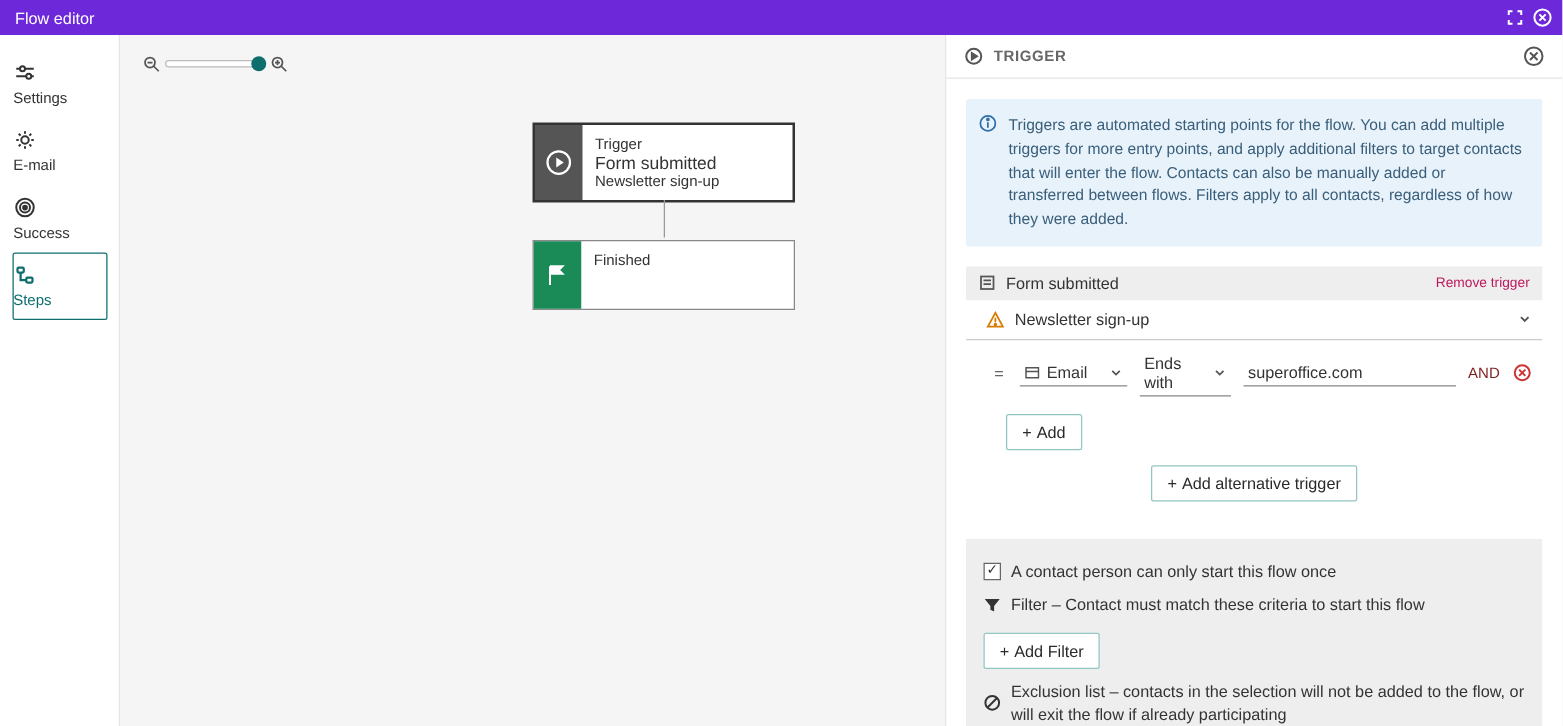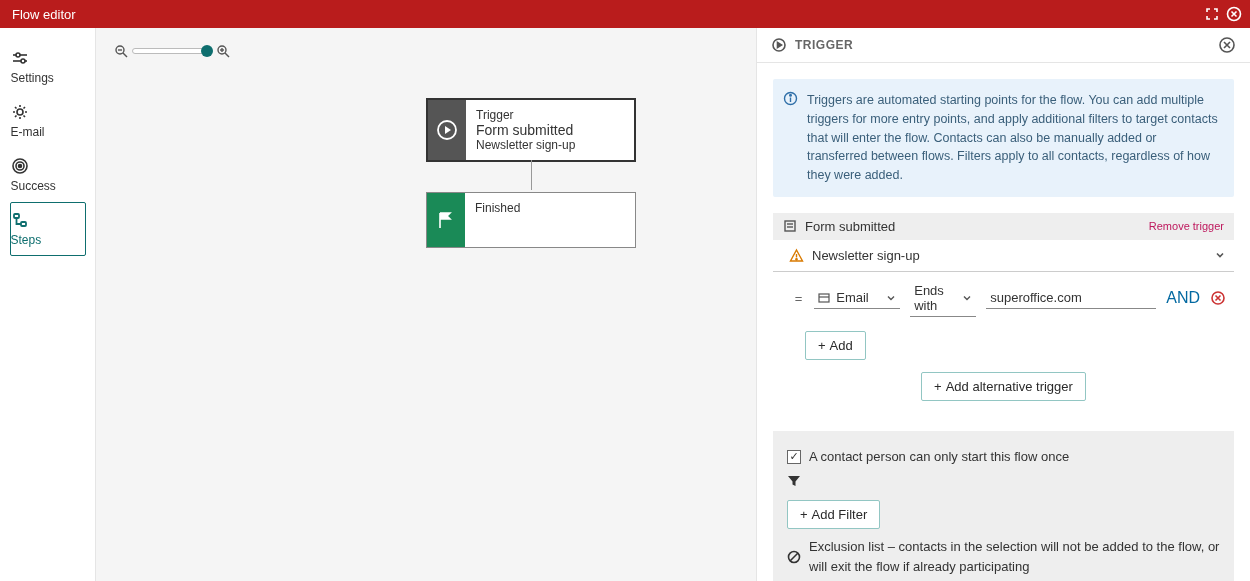--- a/index.html
+++ b/index.html
@@ -1,18 +1,18 @@
 <!DOCTYPE html>
 <html><head>
 <meta charset="utf-8">
 <style>
   * { box-sizing: border-box; margin: 0; padding: 0; }
   body { font-family: -apple-system, "Segoe UI", Arial, sans-serif; font-size: 13px; color: #333; background: #fff; width: 1250px; height: 581px; overflow: hidden; }
   .app { display: flex; flex-direction: column; height: 100%; }
-  .titlebar { background: #b91c1c; color: #fff; height: 28px; display: flex; align-items: center; padding: 0 8px 0 12px; justify-content: space-between; }
+  .titlebar { background: #6d28d9; color: #fff; height: 28px; display: flex; align-items: center; padding: 0 8px 0 12px; justify-content: space-between; }
   .titlebar .title { font-size: 13px; }
   .titlebar .winctrls { display: flex; align-items: center; gap: 6px; }
   .body { display: flex; flex: 1; overflow: hidden; }
   .leftnav { width: 96px; background: #fff; border-right: 1px solid #e5e5e5; display: flex; flex-direction: column; align-items: center; padding-top: 12px; gap: 0; }
   .nav-item { width: 76px; display: flex; flex-direction: column; align-items: flex-start; justify-content: center; padding: 8px 0; font-size: 12px; color: #333; cursor: pointer; border: 1px solid transparent; border-radius: 2px; gap: 4px; }
   .nav-item.active { border: 1px solid #0e6e6e; color: #0e6e6e; }
   .nav-item .icon { height: 18px; display: flex; align-items: center; justify-content: center; }
   .canvas { flex: 1; position: relative; background: #f5f5f5; overflow: hidden; }
   .zoom { position: absolute; top: 16px; left: 18px; display: flex; align-items: center; gap: 4px; }
   .zoom-track { width: 80px; height: 6px; background: #fff; border: 1px solid #bbb; border-radius: 4px; position: relative; }
@@ -40,21 +40,21 @@
   .trigger-bar { display: flex; align-items: center; justify-content: space-between; background: #eee; padding: 6px 10px; font-size: 13px; color: #333; }
   .trigger-bar .left { display: flex; align-items: center; gap: 8px; }
   .remove { color: #be185d; font-size: 11px; cursor: pointer; }
   .form-row { display: flex; align-items: center; gap: 8px; padding: 8px 8px 8px 16px; border-bottom: 1px solid #ccc; color: #b36b00; font-size: 13px; }
   .form-row .chev { margin-left: auto; color: #555; cursor:pointer; }
   .cond-row { display: flex; align-items: center; gap: 10px; padding: 8px 8px 4px 20px; font-size: 13px; }
   .eq { color: #666; width: 14px; text-align: center; }
   .sel { display: flex; align-items: center; gap: 6px; border-bottom: 1px solid #888; padding: 3px 4px; cursor: pointer; }
   .sel .caret { color: #666; }
   .val { border-bottom: 1px solid #888; padding: 3px 4px; min-width: 170px; }
-  .and { font-size: 16px; color: #0369a1; }
+  .and { font-size: 12px; color: #7f1d1d; }
   .btn { display: inline-flex; align-items: center; gap: 4px; border: 1px solid #92c6c3; background: #fff; color: #2a2a2a; padding: 6px 12px; font-size: 13px; cursor: pointer; border-radius: 2px; }
   .btn-row { padding: 10px 0 4px 32px; }
   .center { display: flex; justify-content: center; padding: 8px 0 16px; }
   .settings-block { background: #eee; margin: 0 16px 16px; padding: 12px 14px 16px; font-size: 13px; color: #333; }
   .settings-block .row { display: flex; align-items: center; gap: 8px; padding: 4px 0; line-height: 1.5; }
   .chk { width: 14px; height: 14px; border: 1px solid #666; display: inline-flex; align-items: center; justify-content: center; font-size: 11px; color: #333; background:#fff; cursor:pointer; }
   .chk.checked::after { content: "✓"; }
   .settings-block .btnrow { padding: 8px 0 4px; }
   svg { display: block; }
 </style>
@@ -289,20 +289,21 @@
           <div class="row">
             <span class="chk checked"></span>
             <span>A contact person can only start this flow once</span>
           </div>
           <div class="row">
             <span>
               <svg width="14" height="14" viewBox="0 0 14 14" fill="#333">
                   <path d="M1 2 H13 L8.5 7.5 V12 L5.5 10.5 V7.5 Z"></path>
                 </svg>
             </span>
+            <span>Filter – Contact must match these criteria to start this flow</span>
           </div>
           <div class="btnrow">
             <button class="btn">
               <span>+</span>
               <span>Add Filter</span>
             </button>
           </div>
           <div class="row">
             <span>
               <svg width="14" height="14" viewBox="0 0 14 14" stroke="#333" stroke-width="1.6" fill="none">

